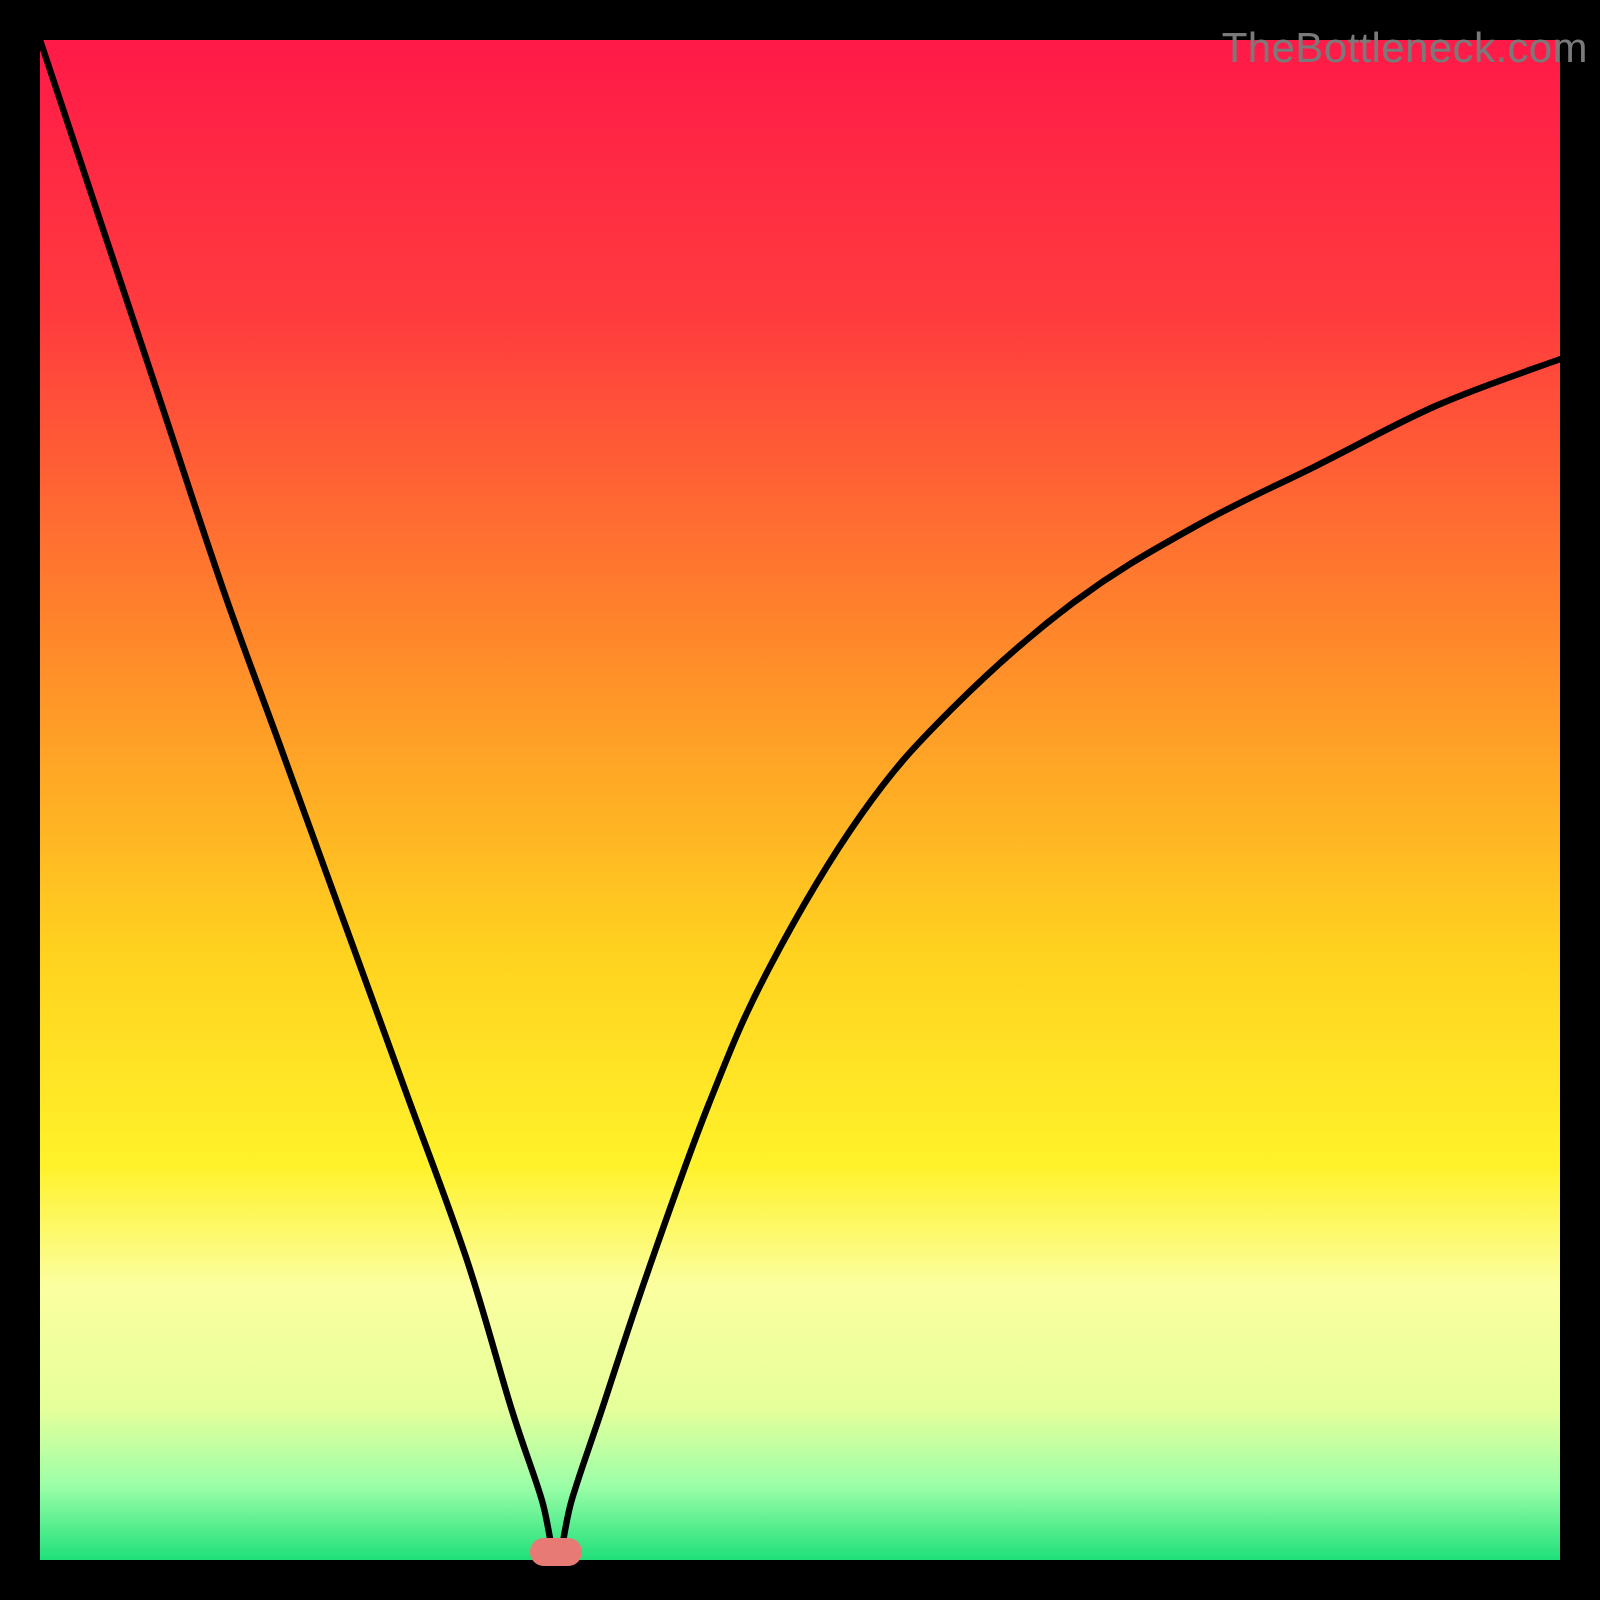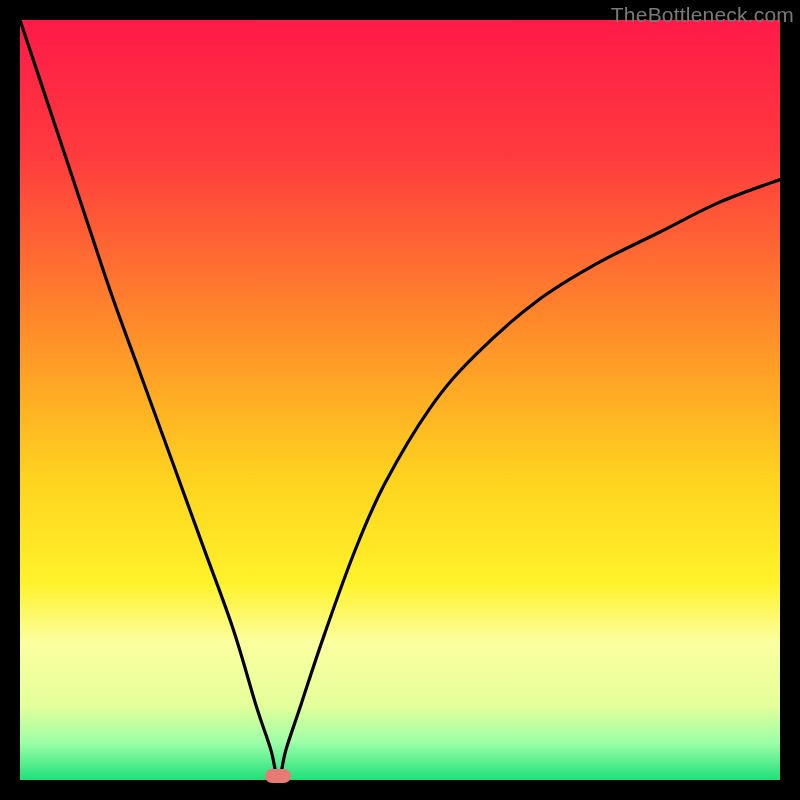--- a/index.html
+++ b/index.html
@@ -21,21 +21,21 @@
   }
   .gradient-area {
     position: absolute;
     left: 0;
     top: 0;
     width: 760px;
     height: 760px;
   }
   .watermark {
     position: absolute;
-    top: 3px;
+    top: 13px;
     right: 6px;
     color: #7a7a7a;
     font-size: 21px;
     font-weight: 500;
     letter-spacing: 0.2px;
   }
   .curve-svg {
     position: absolute;
     left: 20px;
     top: 20px;

